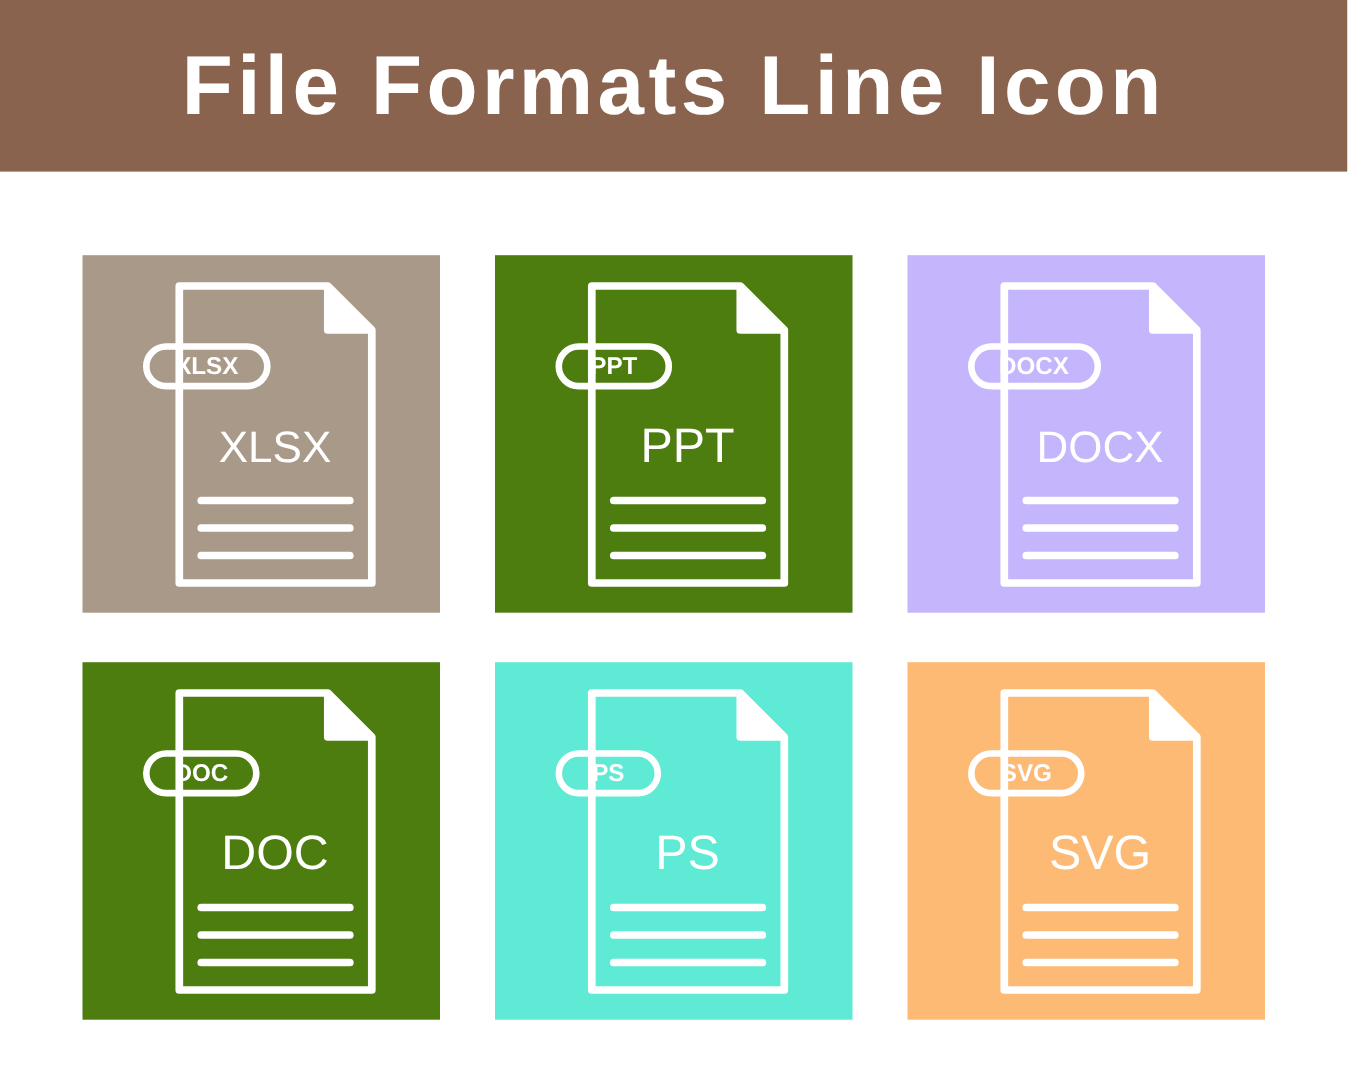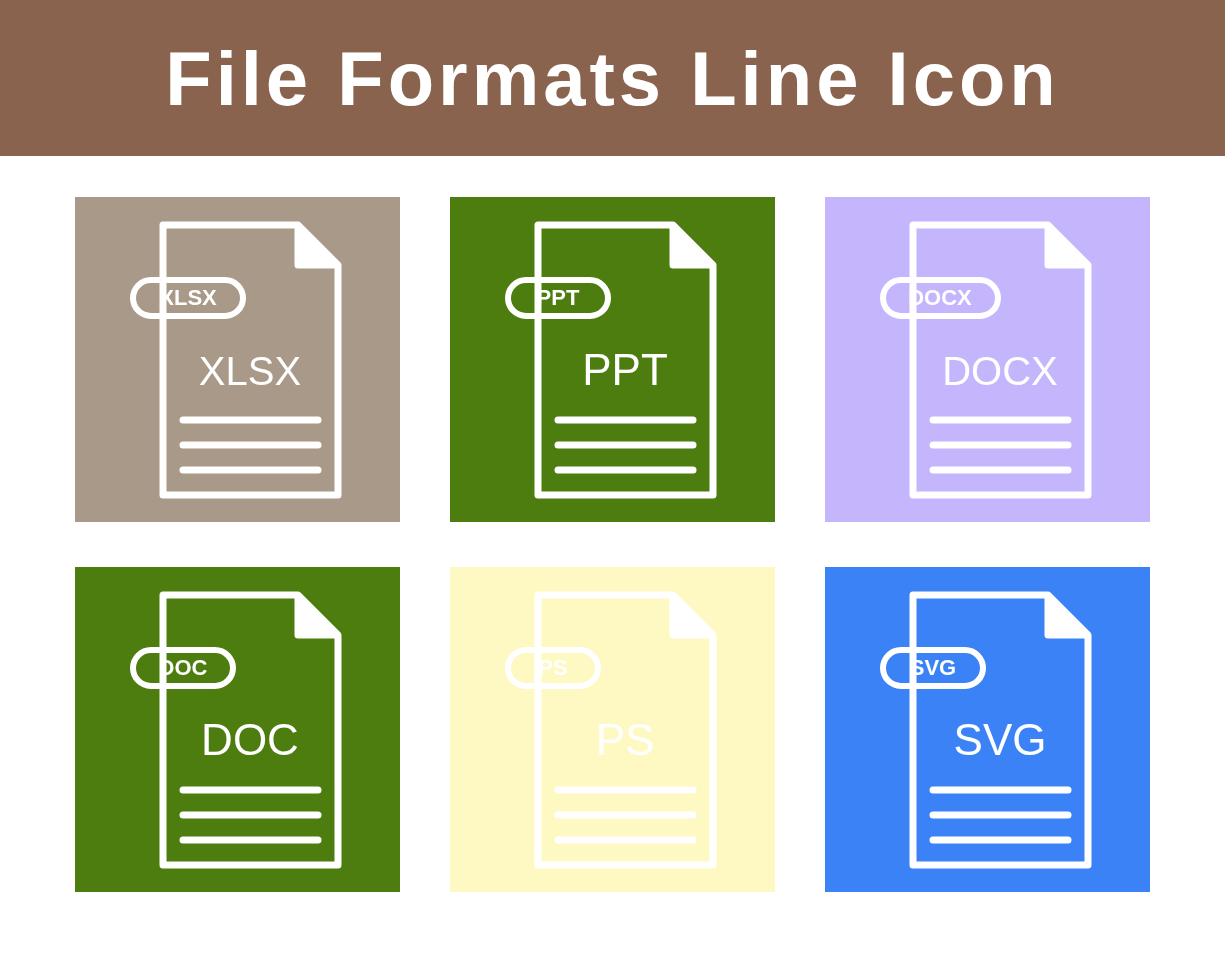--- a/index.html
+++ b/index.html
@@ -23,21 +23,21 @@
     font-size: 76px;
     font-weight: 600;
     letter-spacing: 4px;
   }
   .grid {
     display: grid;
     grid-template-columns: repeat(3, 325px);
     grid-template-rows: repeat(2, 325px);
     gap: 45px 50px;
     justify-content: center;
-    padding-top: 41px;
+    padding-top: 76px;
   }
   .tile {
     position: relative;
     display: flex;
     align-items: center;
     justify-content: center;
   }
   .file-icon { display: block; }
 </style>
 </head>
@@ -97,35 +97,35 @@
       <path d="M170 5 L210 45 L170 45 Z" fill="#fff"></path>
       <rect x="5" y="60" rx="18" ry="18" width="100" height="36" fill="none" stroke="#fff" stroke-width="6"></rect>
       <text x="55" y="85" text-anchor="middle" fill="#fff" font-family="Arial" font-size="22" font-weight="600">DOC</text>
       <text x="122" y="165" text-anchor="middle" fill="#fff" font-family="Arial" font-size="44" font-weight="500">DOC</text>
       <line x1="55" y1="200" x2="190" y2="200" stroke="#fff" stroke-width="7" stroke-linecap="round"></line>
       <line x1="55" y1="225" x2="190" y2="225" stroke="#fff" stroke-width="7" stroke-linecap="round"></line>
       <line x1="55" y1="250" x2="190" y2="250" stroke="#fff" stroke-width="7" stroke-linecap="round"></line>
     </svg>
   </div>
 
-  <div class="tile" style="background:#fef9c3">
+  <div class="tile" style="background:#5eead4">
     <svg class="file-icon" width="220" height="280" viewBox="0 0 220 280">
       <path d="M35 5 H170 L210 45 V275 H35 Z" fill="none" stroke="#fff" stroke-width="7" stroke-linejoin="round"></path>
       <path d="M170 5 V45 H210" fill="none" stroke="#fff" stroke-width="7" stroke-linejoin="round"></path>
       <path d="M170 5 L210 45 L170 45 Z" fill="#fff"></path>
       <rect x="5" y="60" rx="18" ry="18" width="90" height="36" fill="none" stroke="#fff" stroke-width="6"></rect>
       <text x="50" y="85" text-anchor="middle" fill="#fff" font-family="Arial" font-size="22" font-weight="600">PS</text>
       <text x="122" y="165" text-anchor="middle" fill="#fff" font-family="Arial" font-size="44" font-weight="500">PS</text>
       <line x1="55" y1="200" x2="190" y2="200" stroke="#fff" stroke-width="7" stroke-linecap="round"></line>
       <line x1="55" y1="225" x2="190" y2="225" stroke="#fff" stroke-width="7" stroke-linecap="round"></line>
       <line x1="55" y1="250" x2="190" y2="250" stroke="#fff" stroke-width="7" stroke-linecap="round"></line>
     </svg>
   </div>
 
-  <div class="tile" style="background:#3b82f6">
+  <div class="tile" style="background:#fdba74">
     <svg class="file-icon" width="220" height="280" viewBox="0 0 220 280">
       <path d="M35 5 H170 L210 45 V275 H35 Z" fill="none" stroke="#fff" stroke-width="7" stroke-linejoin="round"></path>
       <path d="M170 5 V45 H210" fill="none" stroke="#fff" stroke-width="7" stroke-linejoin="round"></path>
       <path d="M170 5 L210 45 L170 45 Z" fill="#fff"></path>
       <rect x="5" y="60" rx="18" ry="18" width="100" height="36" fill="none" stroke="#fff" stroke-width="6"></rect>
       <text x="55" y="85" text-anchor="middle" fill="#fff" font-family="Arial" font-size="22" font-weight="600">SVG</text>
       <text x="122" y="165" text-anchor="middle" fill="#fff" font-family="Arial" font-size="44" font-weight="500">SVG</text>
       <line x1="55" y1="200" x2="190" y2="200" stroke="#fff" stroke-width="7" stroke-linecap="round"></line>
       <line x1="55" y1="225" x2="190" y2="225" stroke="#fff" stroke-width="7" stroke-linecap="round"></line>
       <line x1="55" y1="250" x2="190" y2="250" stroke="#fff" stroke-width="7" stroke-linecap="round"></line>

